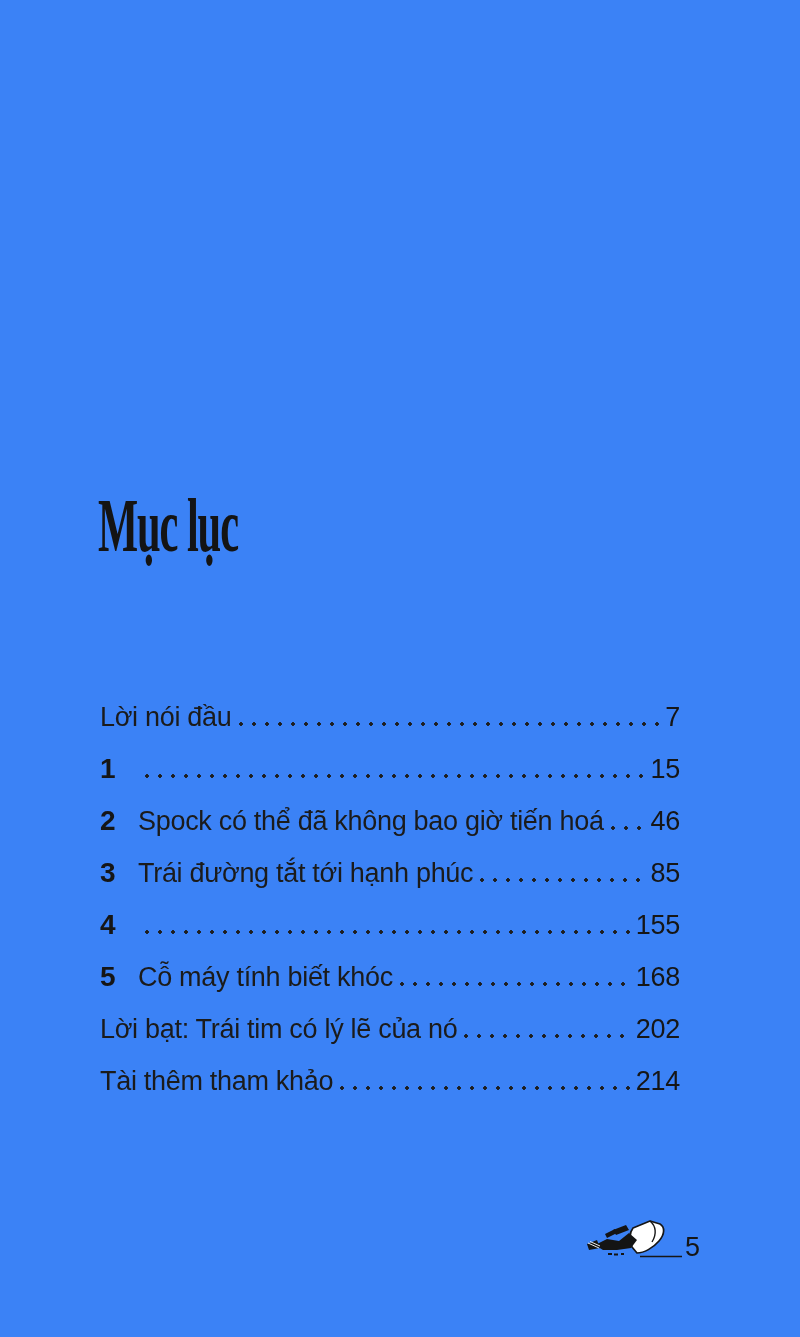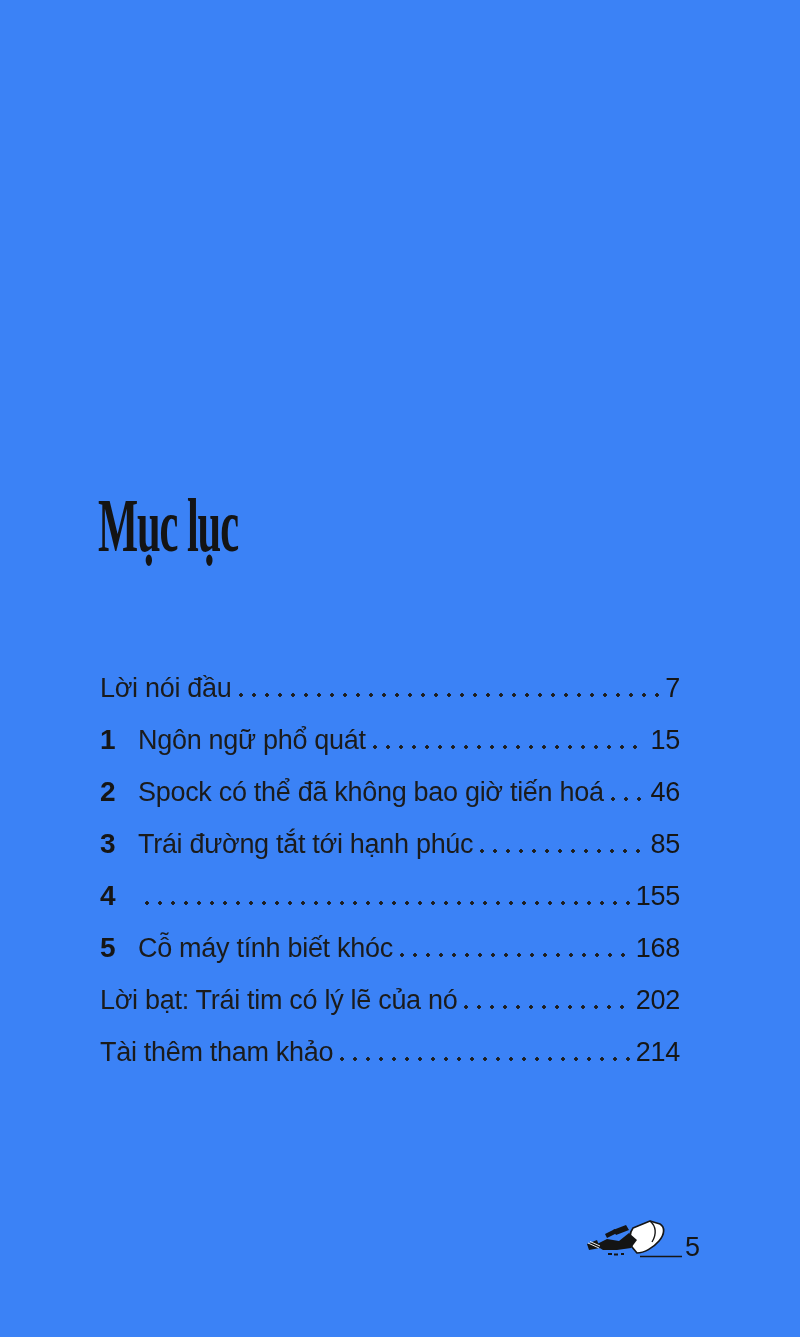--- a/index.html
+++ b/index.html
@@ -29,21 +29,21 @@
     letter-spacing: -2px;
     color: #141414;
     transform: scaleX(0.56);
     transform-origin: left top;
     white-space: nowrap;
   }
   
   .toc {
     position: absolute;
     left: 100px;
-    top: 670px;
+    top: 699px;
     width: 580px;
   }
   .toc-row {
     display: flex;
     align-items: baseline;
     height: 36px;
     margin-bottom: 16px;
     font-size: 27px;
     line-height: 36px;
     letter-spacing: -0.3px;
@@ -103,21 +103,20 @@
 
     <div class="toc-row">
 
       <span class="toc-label">Lời nói đầu</span>
       <span class="dot-leader"></span>
       <span class="toc-page">7</span>
     </div>
 
     <div class="toc-row">
       <span class="toc-num">1</span>
-      <span class="toc-label">Ngôn ngữ phổ quát</span>
       <span class="dot-leader"></span>
       <span class="toc-page">15</span>
     </div>
 
     <div class="toc-row">
       <span class="toc-num">2</span>
       <span class="toc-label">Spock có thể đã không bao giờ tiến hoá</span>
       <span class="dot-leader"></span>
       <span class="toc-page">46</span>
     </div>

